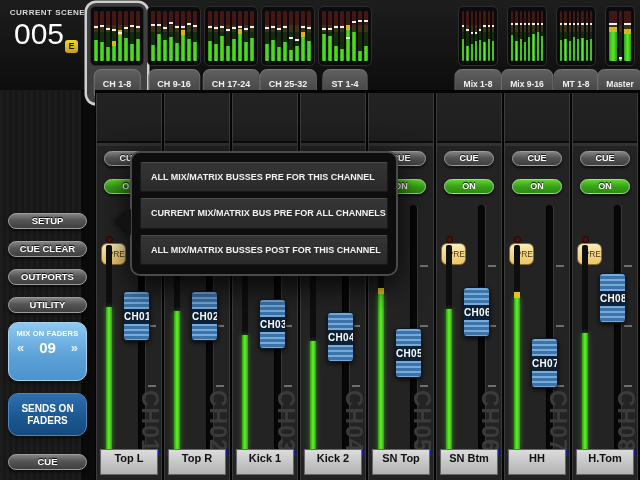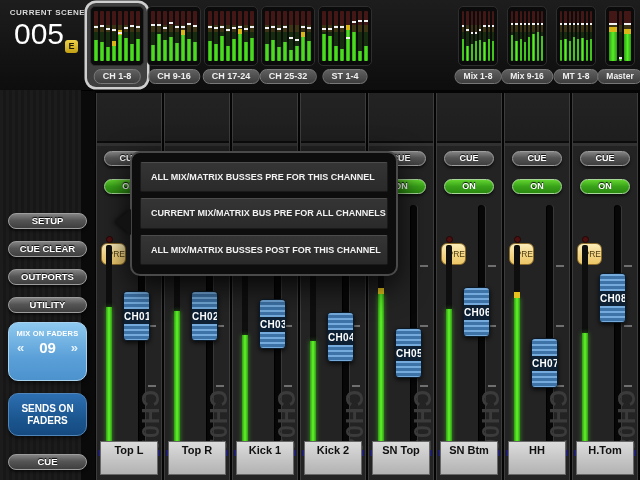--- a/index.html
+++ b/index.html
@@ -27,21 +27,21 @@
   .bmeter{height:60px;background:#0b0b0b;border:1px solid #2e2e2e;border-radius:5px;
     display:flex;gap:2px;padding:4px 3px;box-sizing:border-box;align-items:stretch;}
   .bbar{flex:1;position:relative;border-radius:1px;overflow:hidden;
     background:linear-gradient(#441717 0%,#441717 28%,#3d3414 28%,#3d3414 42%,#152c0e 42%,#152c0e 100%);}
   .bbar.thin{flex:0 0 3px;}
   .blit{position:absolute;left:0;bottom:0;width:100%;
     background:linear-gradient(90deg,#2f9c12,#55ef26 50%,#2f9c12);}
   .byel{position:absolute;left:0;width:100%;height:5px;background:#d8b617;}
   .bmark{position:absolute;left:-1px;right:-1px;height:2px;background:#f2f2f2;}
   .blabel{position:relative;left:50%;transform:translateX(-50%);width:max-content;
-    margin-top:3px;height:13px;line-height:13px;padding:0 8px;border-radius:7px;
+    margin-top:3px;height:13px;line-height:13px;padding:8px 8px;border-radius:7px;
     background:linear-gradient(#606060,#3d3d3d);border:1px solid #787878;
     color:#f0f0f0;font-size:9px;font-weight:bold;white-space:nowrap;}
   .bblock.right .blabel{font-size:8.5px;}
 
   
   #sidebar{position:absolute;left:0;top:90px;width:81px;height:390px;
     background:repeating-linear-gradient(90deg,#1c1c1c 0 3px,#171717 3px 6px);}
   .pill{position:absolute;left:8px;width:79px;height:16px;border-radius:9px;
     background:linear-gradient(#838383,#555 45%,#3f3f3f);
     border:1px solid #9d9d9d;box-sizing:border-box;cursor:pointer;
@@ -92,21 +92,21 @@
   .tick{position:absolute;left:51px;width:8px;height:2px;background:#6f6f6f;}
   .cap{position:absolute;left:26px;width:27px;height:50px;border-radius:4px;
     border:1px solid #0c1a28;box-sizing:border-box;overflow:hidden;cursor:pointer;
     display:flex;flex-direction:column;box-shadow:0 2px 4px rgba(0,0,0,.7);}
   .cap-ridge{flex:1;background:repeating-linear-gradient(#74abdc 0 2px,#3e73a8 2px 5px);}
   .cap-band{height:15px;background:#0d2034;color:#fff;font-size:10px;font-weight:bold;
     text-align:center;line-height:15px;letter-spacing:.3px;}
   .vname{position:absolute;right:-2px;bottom:27px;writing-mode:vertical-rl;
     font-size:23px;font-weight:bold;color:#3b3b3b;letter-spacing:1px;}
   .colorbar{position:absolute;left:2px;right:2px;bottom:24px;height:6px;}
-  .plate{position:absolute;left:3px;right:3px;bottom:5px;height:34px;
+  .plate{position:absolute;left:3px;right:3px;bottom:5px;height:26px;
     background:linear-gradient(#dcdcdc,#b2b2b2);border:1px solid #666;box-sizing:border-box;
     color:#101010;font-size:11px;font-weight:bold;text-align:center;line-height:16px;
     cursor:pointer;}
 
   
   #popup{position:absolute;left:130px;top:151px;width:268px;height:125px;z-index:50;
     background:#0d0d0d;border:2px solid #4a4a4a;border-radius:10px;box-sizing:border-box;
     box-shadow:0 10px 30px rgba(0,0,0,.85);
     display:flex;flex-direction:column;gap:6px;padding:9px 8px;}
   #popup-arrow{position:absolute;left:-17px;top:56px;width:0;height:0;

